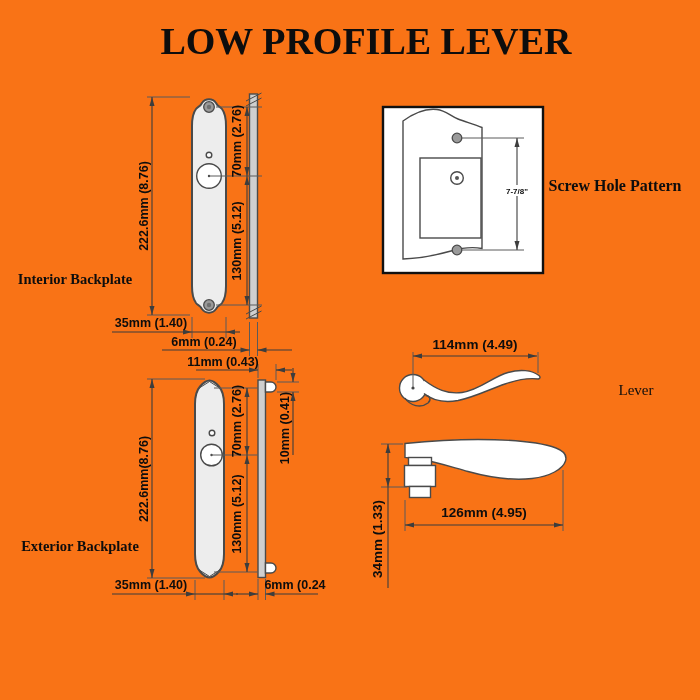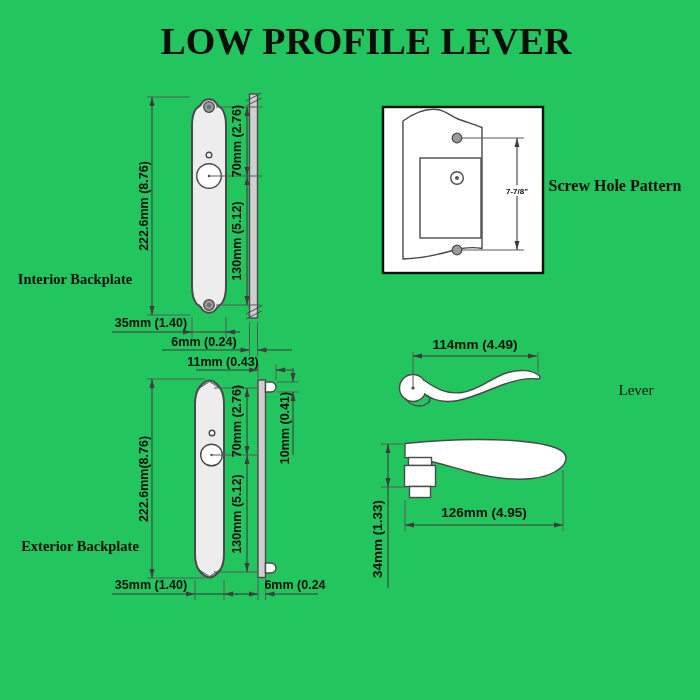--- a/index.html
+++ b/index.html
@@ -1,16 +1,16 @@
 <!DOCTYPE html>
 <html><head>
 <meta charset="utf-8">
 <style>
   html,body{margin:0;padding:0;background:#fff;}
-  #stage{width:700px;height:700px;position:relative;background:#22c55e;overflow:hidden;text-decoration:underline;}
+  #stage{width:700px;height:700px;position:relative;background:#f97316;overflow:hidden;text-decoration:underline;}
   svg{display:block;}
   .ext{stroke:#5a5a5a;stroke-width:1;fill:none;}
   .dim{stroke:#3d3d3d;stroke-width:1.1;fill:none;}
   .part{stroke:#4a4a4a;stroke-width:2;fill:#ededed;}
   .thin{stroke:#4a4a4a;stroke-width:1.4;fill:#fff;}
   .steel{fill:#cfcfcf;stroke:#4a4a4a;stroke-width:1.4;}
   .screw{fill:#9a9a9a;stroke:#4a4a4a;stroke-width:1.3;}
   text{fill:#0d0d0d;}
   .dimtxt{font:bold 12.5px "Liberation Sans",sans-serif;}
   .dimtxt-lg{font:bold 13.5px "Liberation Sans",sans-serif;}

